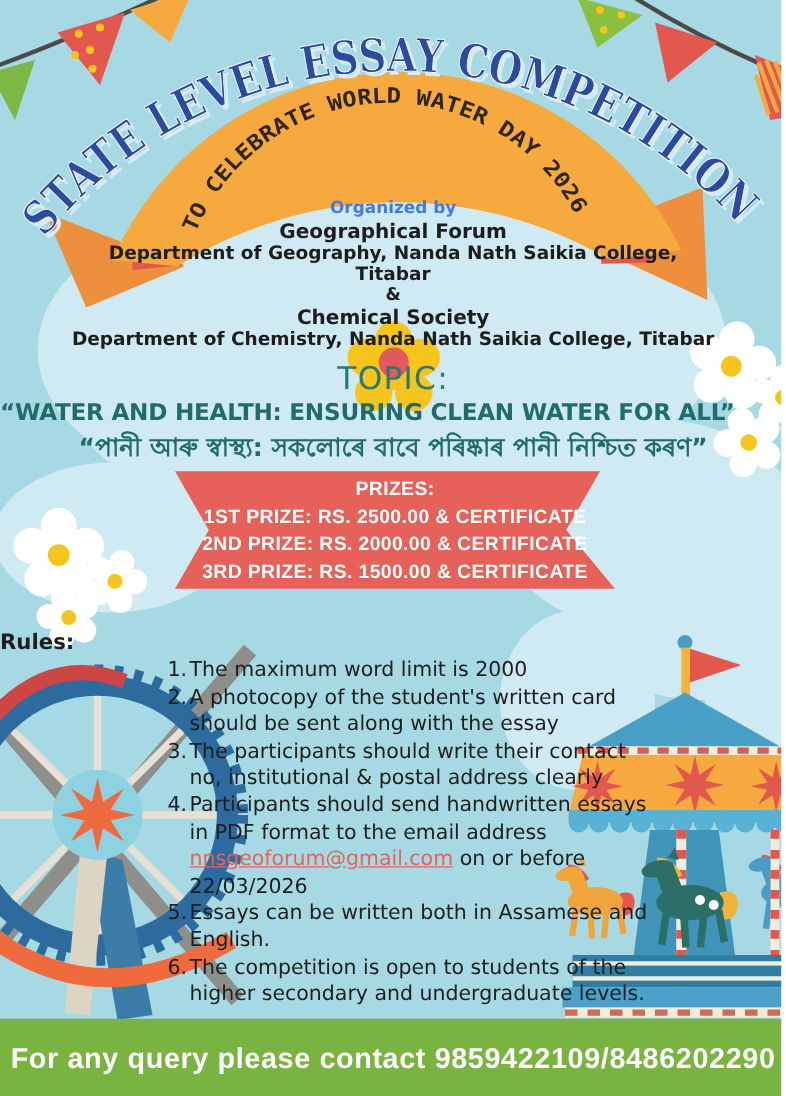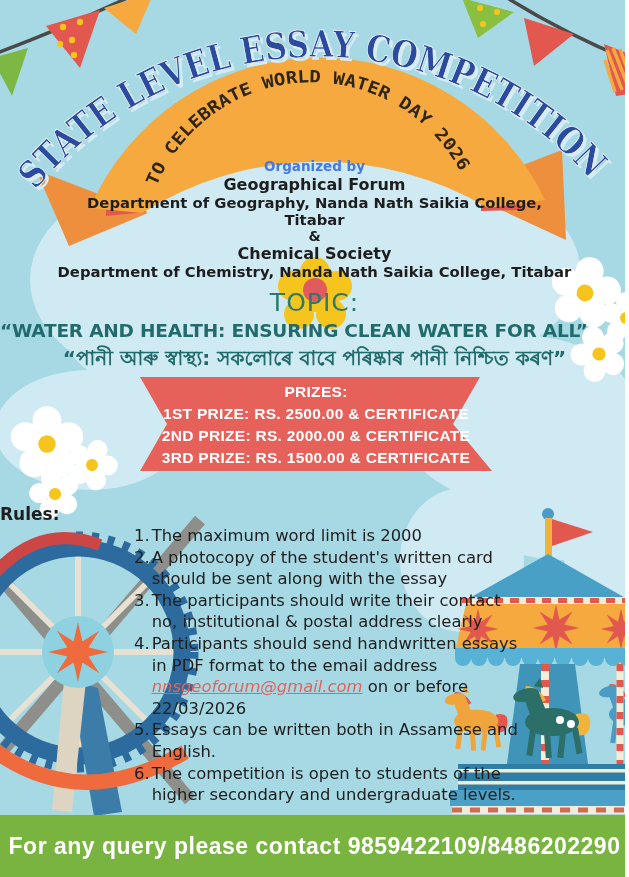--- a/index.html
+++ b/index.html
@@ -24,21 +24,21 @@
 
   .prizes-text{position:absolute;top:381px;left:140px;width:352px;text-align:center;color:#fff;
     font-family:"Liberation Sans",sans-serif;font-weight:700;font-size:15.5px;line-height:22px;letter-spacing:.3px;}
 
   .rules-heading{position:absolute;top:504px;left:0;width:629px;text-align:left;
     font-size:17px;font-weight:600;color:#1e1e1e;}
   .rules-list{position:absolute;top:525px;left:134px;width:396px;margin:0;padding:0;list-style:none;
     font-size:16.4px;line-height:21.6px;color:#1e1e1e;font-weight:500;}
   .rules-list li{display:flex;}
   .rules-list .num{flex:none;padding-right:2px;}
-  .email-link{color:#e4635a;text-decoration:underline;font-style:italic;}
+  .email-link{color:#e4635a;text-decoration:underline;}
 
   .footer-text{position:absolute;top:833px;left:0;width:629px;text-align:center;color:#fff;
     font-family:"Liberation Sans",sans-serif;font-size:23px;font-weight:700;letter-spacing:.5px;}
 
   .t-title{font-family:"DejaVu Serif",serif;font-weight:bold;font-size:37px;}
   .t-sub{font-family:"DejaVu Sans Mono",monospace;font-weight:bold;font-size:17px;}
 </style>
 </head>
 <body>
 

